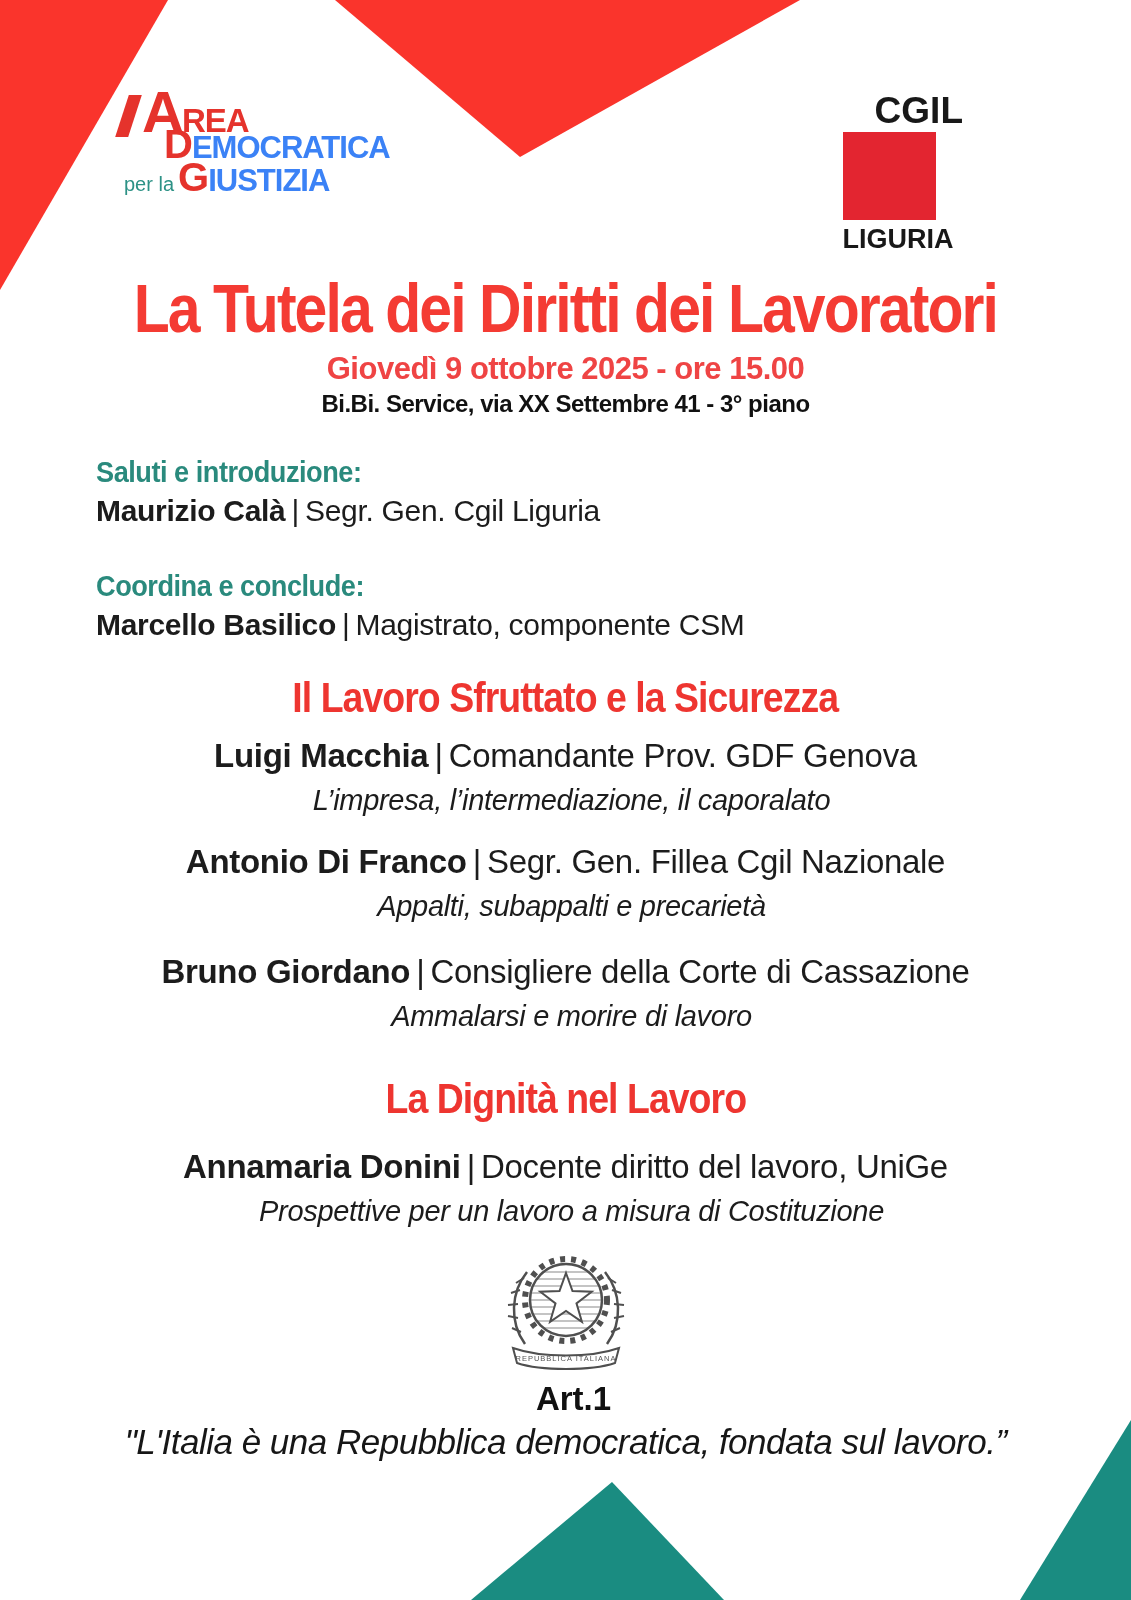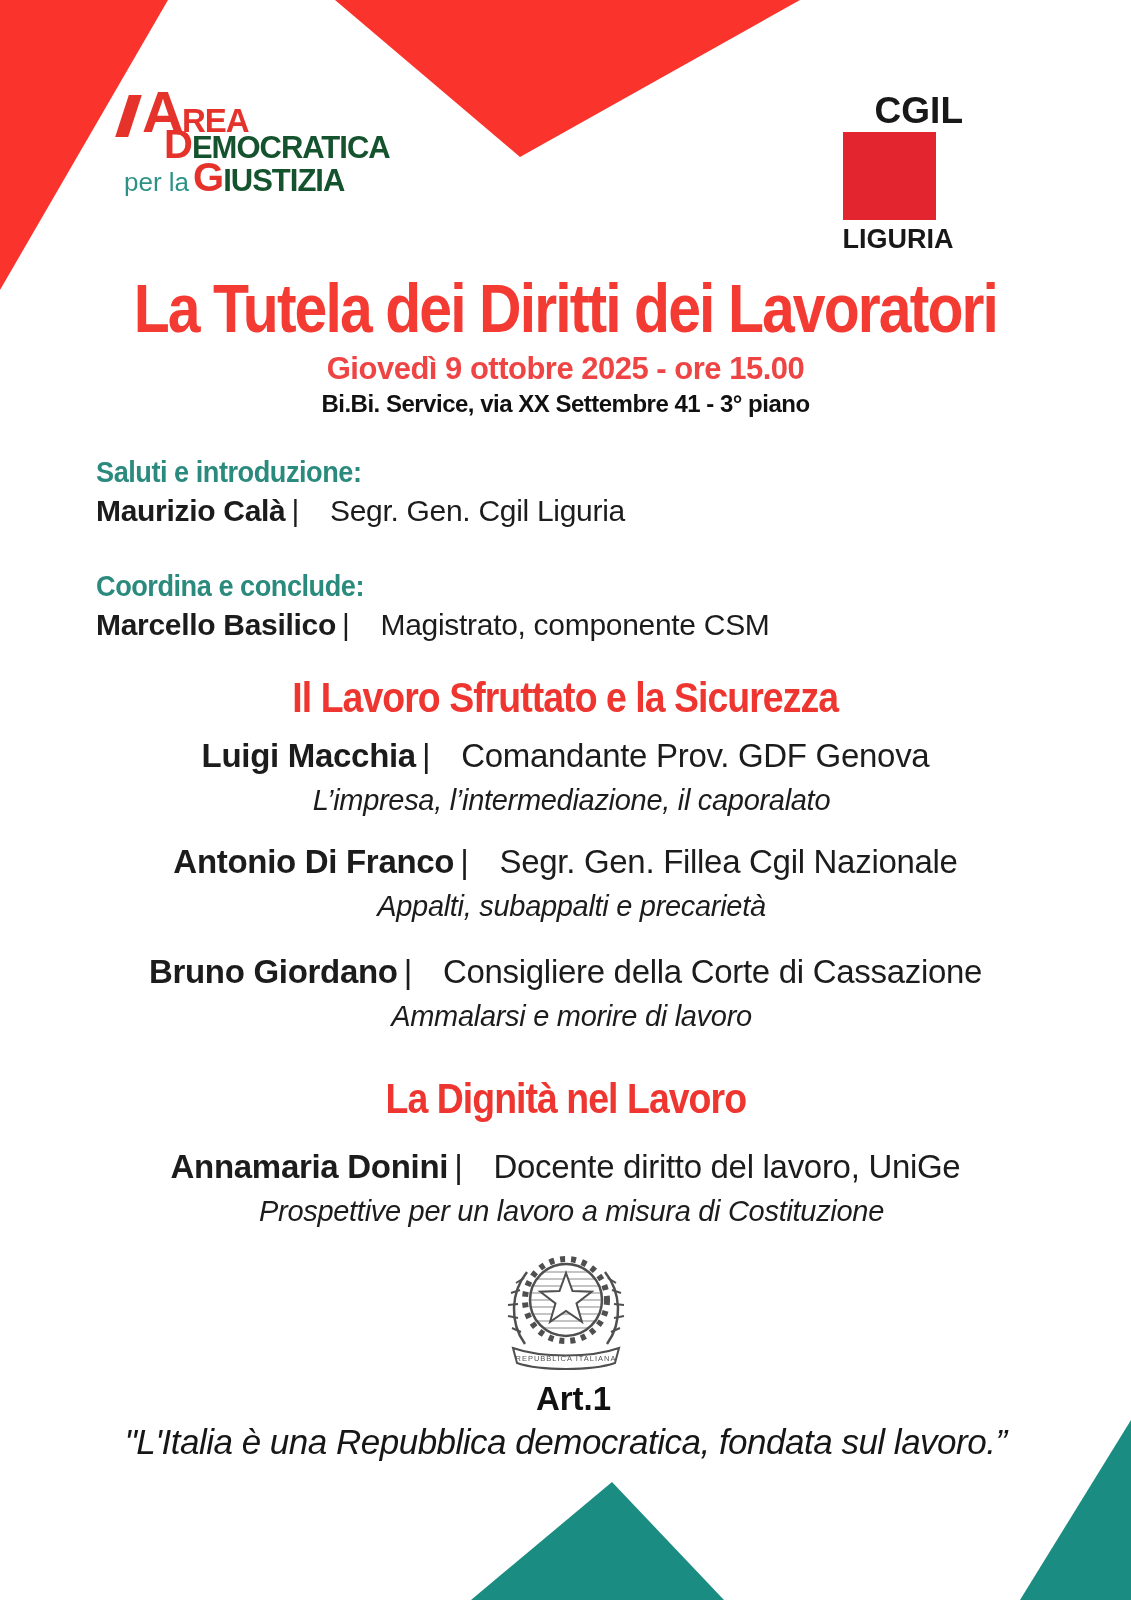--- a/index.html
+++ b/index.html
@@ -16,23 +16,23 @@
 
   
   .logos{display:flex;justify-content:space-between;align-items:flex-start;padding:86px 168px 0 122px;}
   .adg{line-height:.88;white-space:nowrap;}
   .adg-line{display:flex;align-items:baseline;}
   .adg-slash{display:inline-block;width:13px;height:42px;background:#e5332c;transform:skewX(-18deg);margin-right:7px;align-self:flex-end;}
   .adg-bigA{color:#e5332c;font-weight:800;font-size:58px;letter-spacing:-2px;}
   .adg-rea{color:#e5332c;font-weight:800;font-size:33px;letter-spacing:-1px;}
   .adg-line2{margin-left:42px;margin-top:-10px;}
   .adg-bigD{color:#e5332c;font-weight:800;font-size:40px;letter-spacing:-1px;}
-  .adg-teal{color:#14532d;font-weight:800;font-size:31px;letter-spacing:-1px;}
+  .adg-teal{color:#3b82f6;font-weight:800;font-size:31px;letter-spacing:-1px;}
   .adg-line3{margin-left:2px;margin-top:-2px;}
-  .adg-perla{color:#2d9286;font-weight:400;font-size:26px;margin-right:4px;}
+  .adg-perla{color:#2d9286;font-weight:400;font-size:20px;margin-right:4px;}
   .adg-bigG{color:#e5332c;font-weight:800;font-size:40px;letter-spacing:-1px;}
 
   .cgil{display:flex;flex-direction:column;align-items:flex-start;margin-top:6px;}
   .cgil-name{font-weight:800;font-size:37px;letter-spacing:0;color:#181818;line-height:1;margin-left:32px;}
   .cgil-square{width:93px;height:88px;background:#e32530;margin-top:3px;}
   .cgil-region{font-weight:800;font-size:27px;color:#181818;line-height:1;margin-top:6px;}
 
   
   .title-wrap{text-align:center;margin-top:24px;}
   .main-title{display:inline-block;color:#f43b33;font-weight:800;font-size:62px;letter-spacing:-2px;line-height:1;transform:scale(.95,1.12);white-space:nowrap;}
@@ -40,21 +40,21 @@
   .venue-line{text-align:center;font-weight:800;font-size:24px;color:#111;margin-top:3px;letter-spacing:-.5px;}
 
   
   .intro{padding-left:96px;}
   .intro-block1{margin-top:38px;}
   .intro-block2{margin-top:42px;}
   .teal-heading{display:inline-block;color:#2a8a7d;font-weight:800;font-size:28px;letter-spacing:-.5px;transform:scale(.97,1.06);transform-origin:left;}
   .person-line{font-size:30px;margin-top:6px;color:#1c1c1c;letter-spacing:-.3px;}
   .person-name{font-weight:700;}
   .person-sep{font-weight:400;padding:0 6px;}
-  .person-role{font-weight:400;margin-left:25px;}
+  .person-role{font-weight:400;}
 
   
   .section-title-wrap{text-align:center;}
   .section-title{display:inline-block;color:#ee3530;font-weight:800;font-size:39px;letter-spacing:-1px;transform:scale(.96,1.08);line-height:1;}
   .sec1{margin-top:36px;}
   .sec2{margin-top:46px;}
   .speaker{text-align:center;}
   .speaker .person-line{margin-top:0;font-size:33px;}
   .topic{font-style:italic;font-size:29px;color:#1c1c1c;margin-top:9px;letter-spacing:-.3px;padding-left:12px;}
   .sp-m1{margin-top:20px;}

